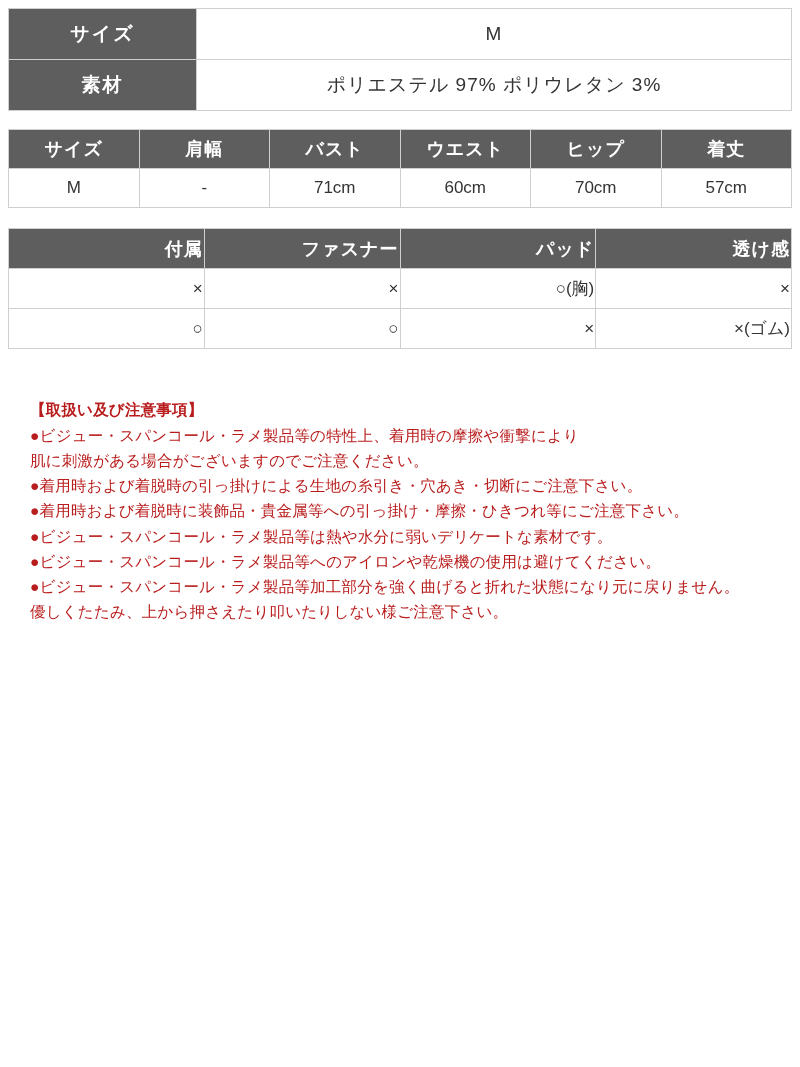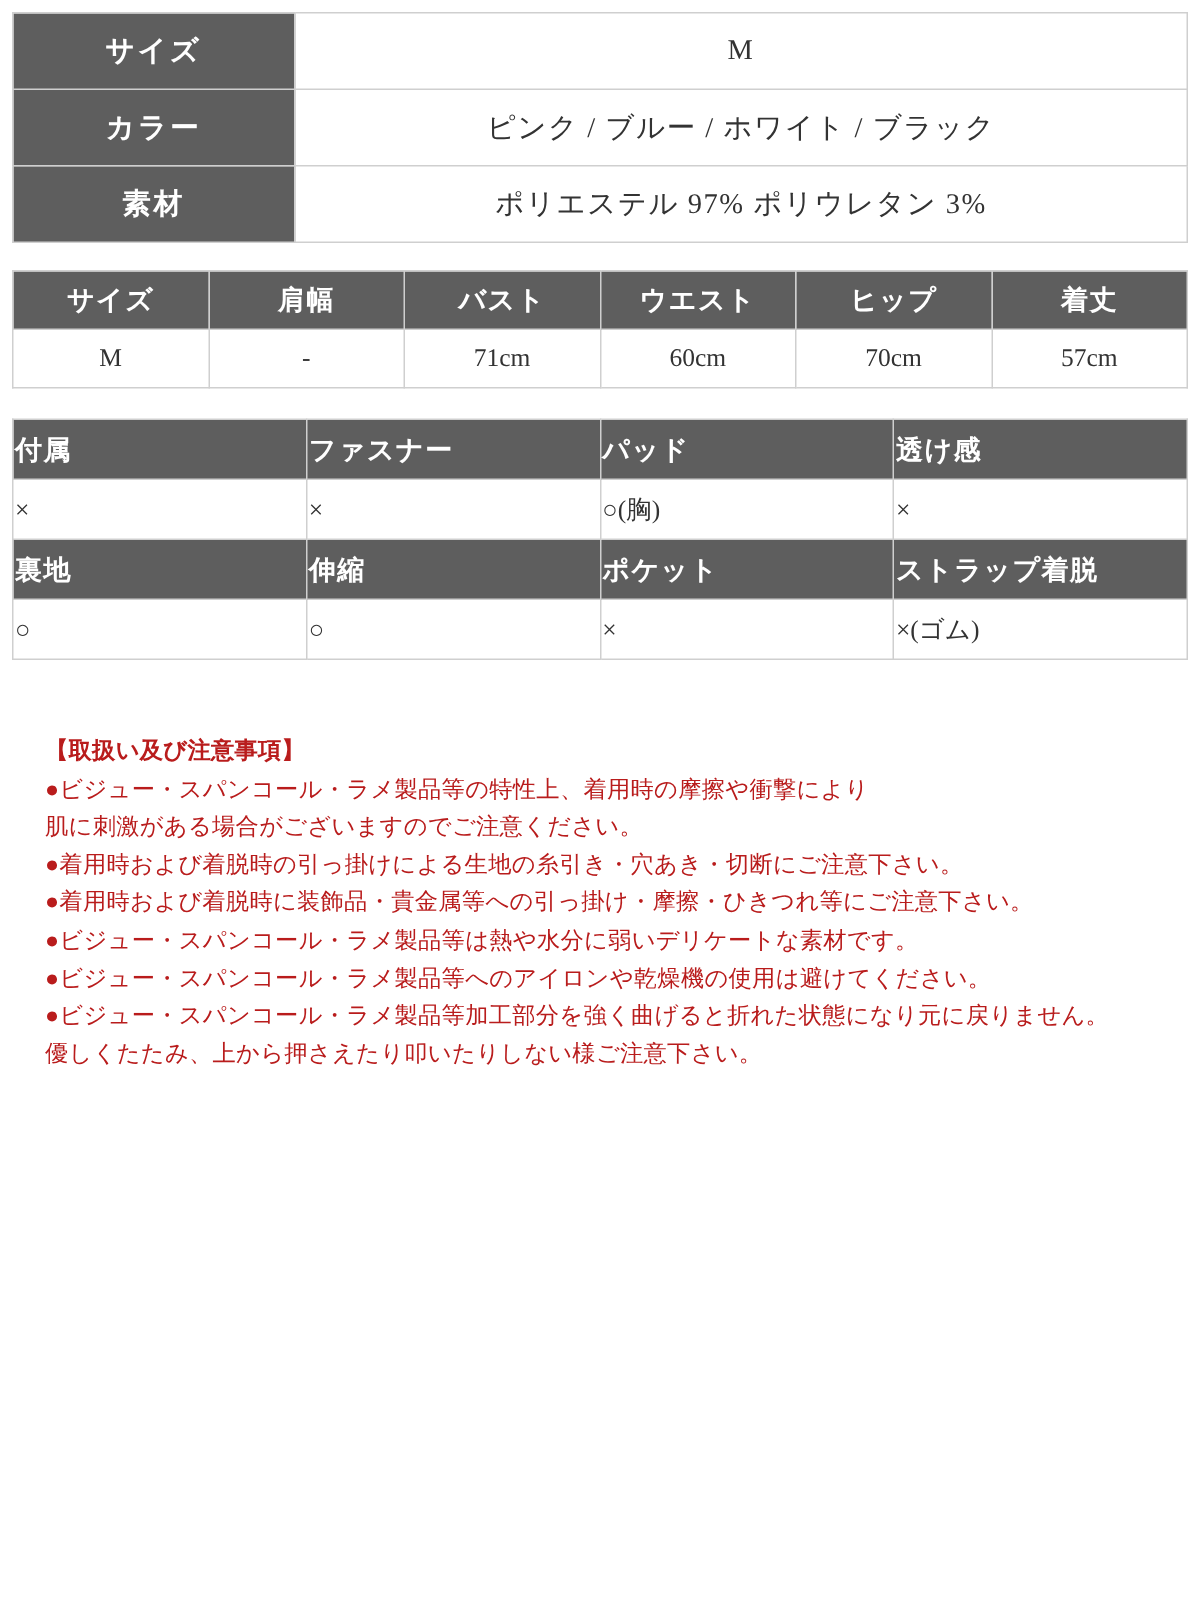--- a/index.html
+++ b/index.html
@@ -11,21 +11,20 @@
     width: 800px;
     height: 1067px;
     font-family: "Liberation Sans", sans-serif;
     color: #222222;
     position: relative;
   }
   .page {
     width: 800px;
     box-sizing: border-box;
     padding: 8px 8px 0 8px;
-    font-family: Liberation Serif, serif;
   }
 
   table {
     border-collapse: collapse;
     width: 784px;
     table-layout: fixed;
   }
 
   
   .spec-table {
@@ -71,21 +70,21 @@
   .size-table tr.body td {
     background: #ffffff;
     color: #333333;
     font-size: 17px;
   }
 
   
   .feature-table td {
     border: 1px solid #cfcfcf;
     height: 37px;
-    text-align: left;
+    text-align: right;
     vertical-align: middle;
     font-size: 18px;
     width: 25%;
   }
   .feature-table td.head {
     background: #5e5e5e;
     color: #ffffff;
     font-weight: bold;
     letter-spacing: 1px;
   }
@@ -117,24 +116,20 @@
 
 <div class="page">
 
   <table class="spec-table">
     <tbody>
       <tr>
         <td class="head">サイズ</td>
         <td class="value">M</td>
       </tr>
       <tr>
-        <td class="head">カラー</td>
-        <td class="value">ピンク / ブルー / ホワイト / ブラック</td>
-      </tr>
-      <tr>
         <td class="head">素材</td>
         <td class="value">ポリエステル 97%  ポリウレタン 3%</td>
       </tr>
     </tbody>
   </table>
 
   <table class="size-table">
     <tbody>
       <tr class="header">
         <td>サイズ</td>
@@ -163,26 +158,20 @@
         <td class="head">パッド</td>
         <td class="head">透け感</td>
       </tr>
       <tr>
         <td class="value">×</td>
         <td class="value">×</td>
         <td class="value">○(胸)</td>
         <td class="value">×</td>
       </tr>
       <tr>
-        <td class="head">裏地</td>
-        <td class="head">伸縮</td>
-        <td class="head">ポケット</td>
-        <td class="head">ストラップ着脱</td>
-      </tr>
-      <tr>
         <td class="value">○</td>
         <td class="value">○</td>
         <td class="value">×</td>
         <td class="value">×(ゴム)</td>
       </tr>
     </tbody>
   </table>
 
   <div class="notes">
     <div class="title">【取扱い及び注意事項】</div>

